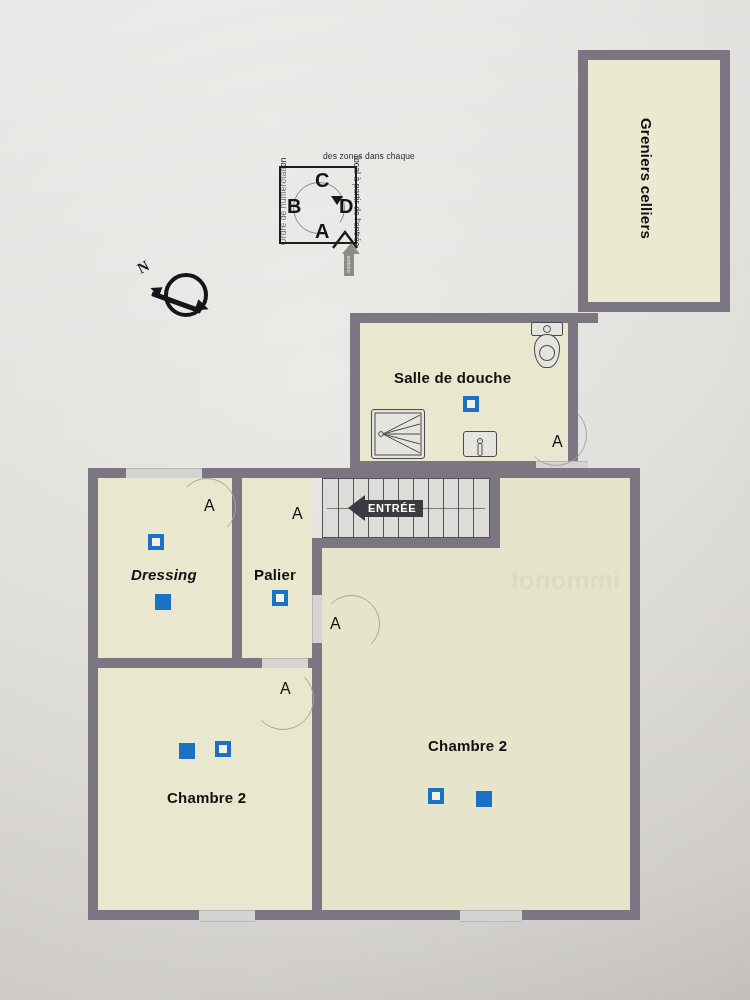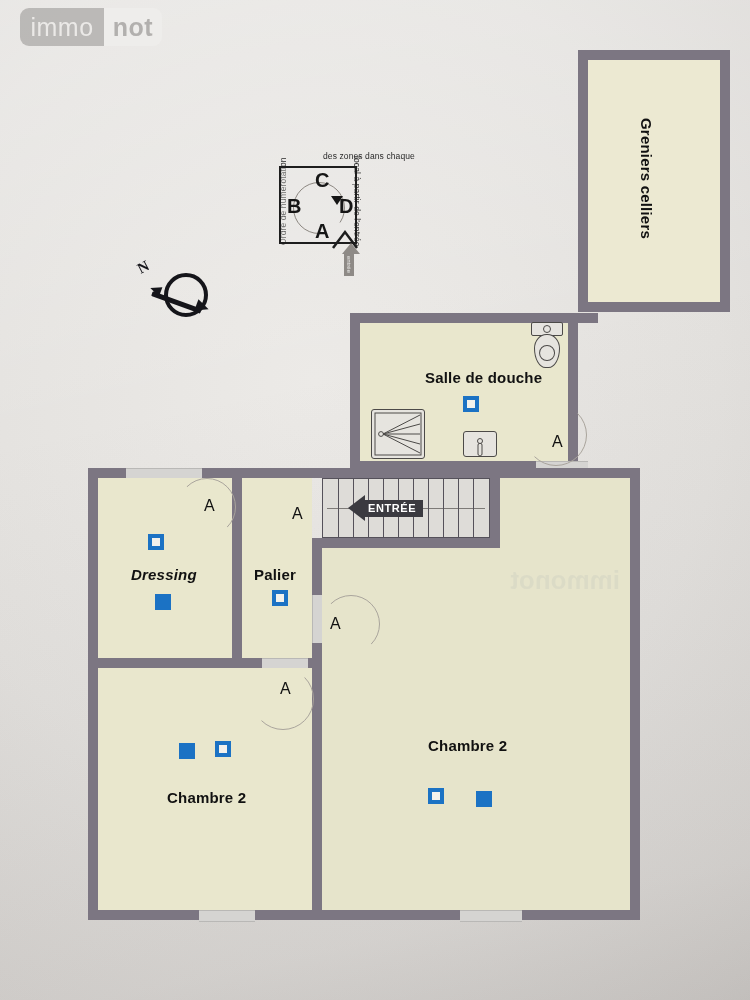--- a/index.html
+++ b/index.html
@@ -134,24 +134,20 @@
     color:#3a4d86;font-size:26px;font-weight:bold;line-height:30px;
     transform:scaleX(-1);}
 </style>
 </head>
 <body>
 
 <div id="paper"></div>
 
 <div class="plan">
 
-  <div id="logo">
-    <div class="l-immo">immo</div>
-    <div class="l-not">not</div>
-  </div>
 
   <div class="legend-cap rot-l" style="left:278px;top:245px;">Ordre de numérotation</div>
   <div class="legend-cap" style="left:279px;top:151px;margin-left:44px;">des zones dans chaque</div>
   <div class="legend-cap rot-r" style="left:362px;top:156px;">local à partir de l'entrée</div>
 
   <div id="legend">
     <div class="circ"></div>
     <div class="tri"></div>
     <div class="lt" style="left:34px;top:1px;">C</div>
     <div class="lt" style="left:6px;top:27px;">B</div>
@@ -180,21 +176,21 @@
   <div class="wall" style="left:578px;top:302px;width:152px;height:10px;"></div>
   <div class="room grenier" style="left:588px;top:60px;width:132px;height:242px;"></div>
   <div class="room-label vert" style="left:655px;top:118px;">Greniers celliers</div>
 
   <div class="wall" style="left:350px;top:313px;width:248px;height:10px;"></div>
   <div class="wall" style="left:350px;top:313px;width:10px;height:158px;"></div>
   <div class="wall" style="left:568px;top:313px;width:10px;height:158px;"></div>
   <div class="wall" style="left:350px;top:461px;width:228px;height:10px;"></div>
   <div class="room" style="left:360px;top:323px;width:208px;height:138px;"></div>
   <div class="opening" style="left:536px;top:461px;width:52px;height:10px;"></div>
-  <div class="room-label" style="left:425px;top:369px;">Salle de douche</div>
+  <div class="room-label" style="left:394px;top:369px;">Salle de douche</div>
   <div class="marker hollow" style="left:463px;top:396px;">
       <i></i>
     </div>
   <div class="arc" style="left:525px;top:404px;width:60px;height:60px;border-color:#a9a49c;border-radius:50%;clip-path:polygon(0 100%,100% 100%,100% 0);"></div>
   <div class="door-label" style="left:552px;top:433px;">A</div>
 
   <div class="fix" id="shower-tray" style="left:371px;top:409px;width:52px;height:48px;">
     <svg width="52" height="48" viewBox="0 0 52 48">
       <rect x="3" y="3" width="46" height="42" fill="none" stroke="#4c4a48" stroke-width="1"></rect>
       <circle cx="9" cy="24" r="2.4" fill="none" stroke="#4c4a48" stroke-width="1"></circle>

